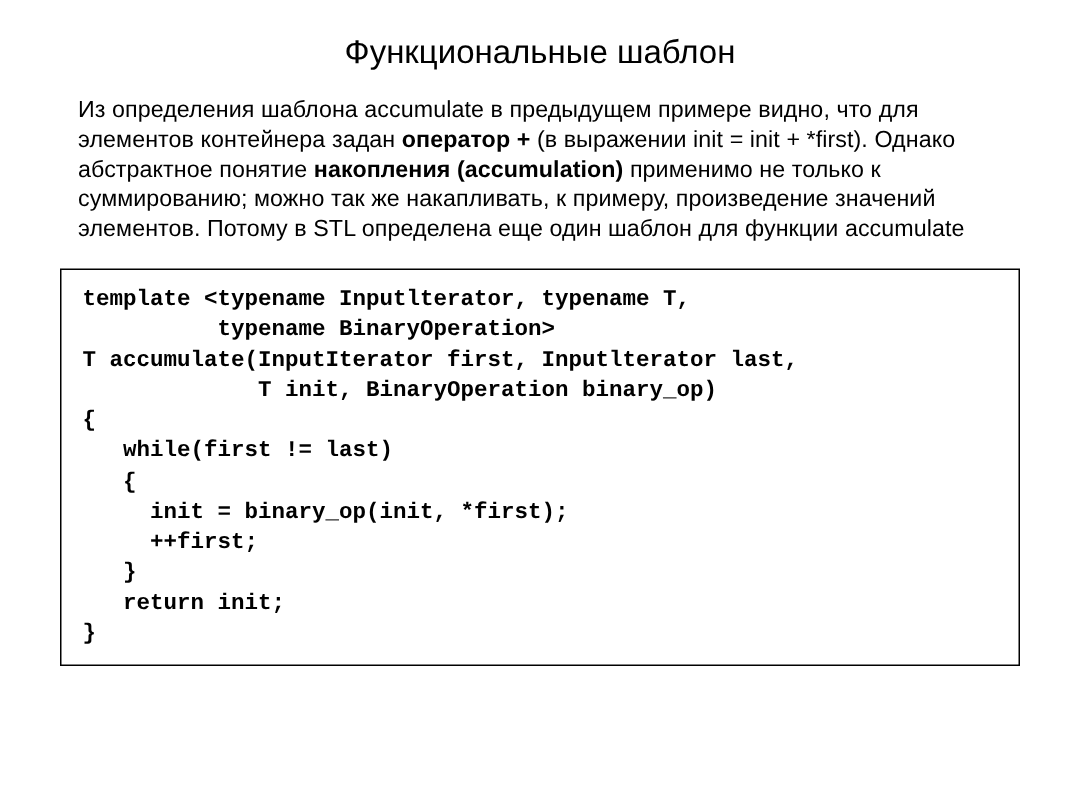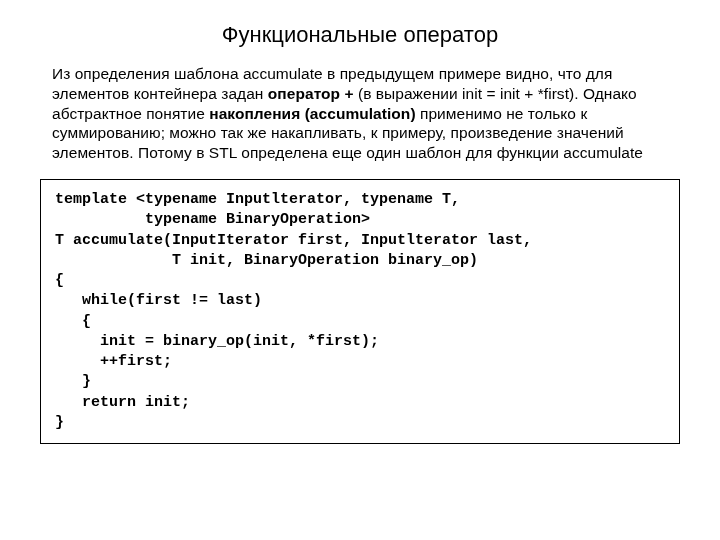--- a/index.html
+++ b/index.html
@@ -36,21 +36,21 @@
       font-family: "Courier New", Courier, monospace;
       font-size: 15px;
       font-weight: bold;
       white-space: pre;
       line-height: 1.35;
     }
   </style>
 </head>
 <body>
 
-<div class="title">Функциональные оператор</div>
+<div class="title">Функциональные шаблон</div>
 
 <div class="body-text">Из определения шаблона accumulate в предыдущем примере видно, что для элементов контейнера задан <b>оператор +</b> (в выражении init = init + *first). Однако абстрактное понятие <b>накопления (accumulation)</b> применимо не только к суммированию; можно так же накапливать, к примеру, произведение значений элементов. Потому в STL определена еще один шаблон для функции accumulate</div>
 
 <div class="code-box">
   <div class="code">template &lt;typename Inputlterator, typename T,
           typename BinaryOperation&gt;
 T accumulate(InputIterator first, Inputlterator last,
              T init, BinaryOperation binary_op)
 {
    while(first != last)

